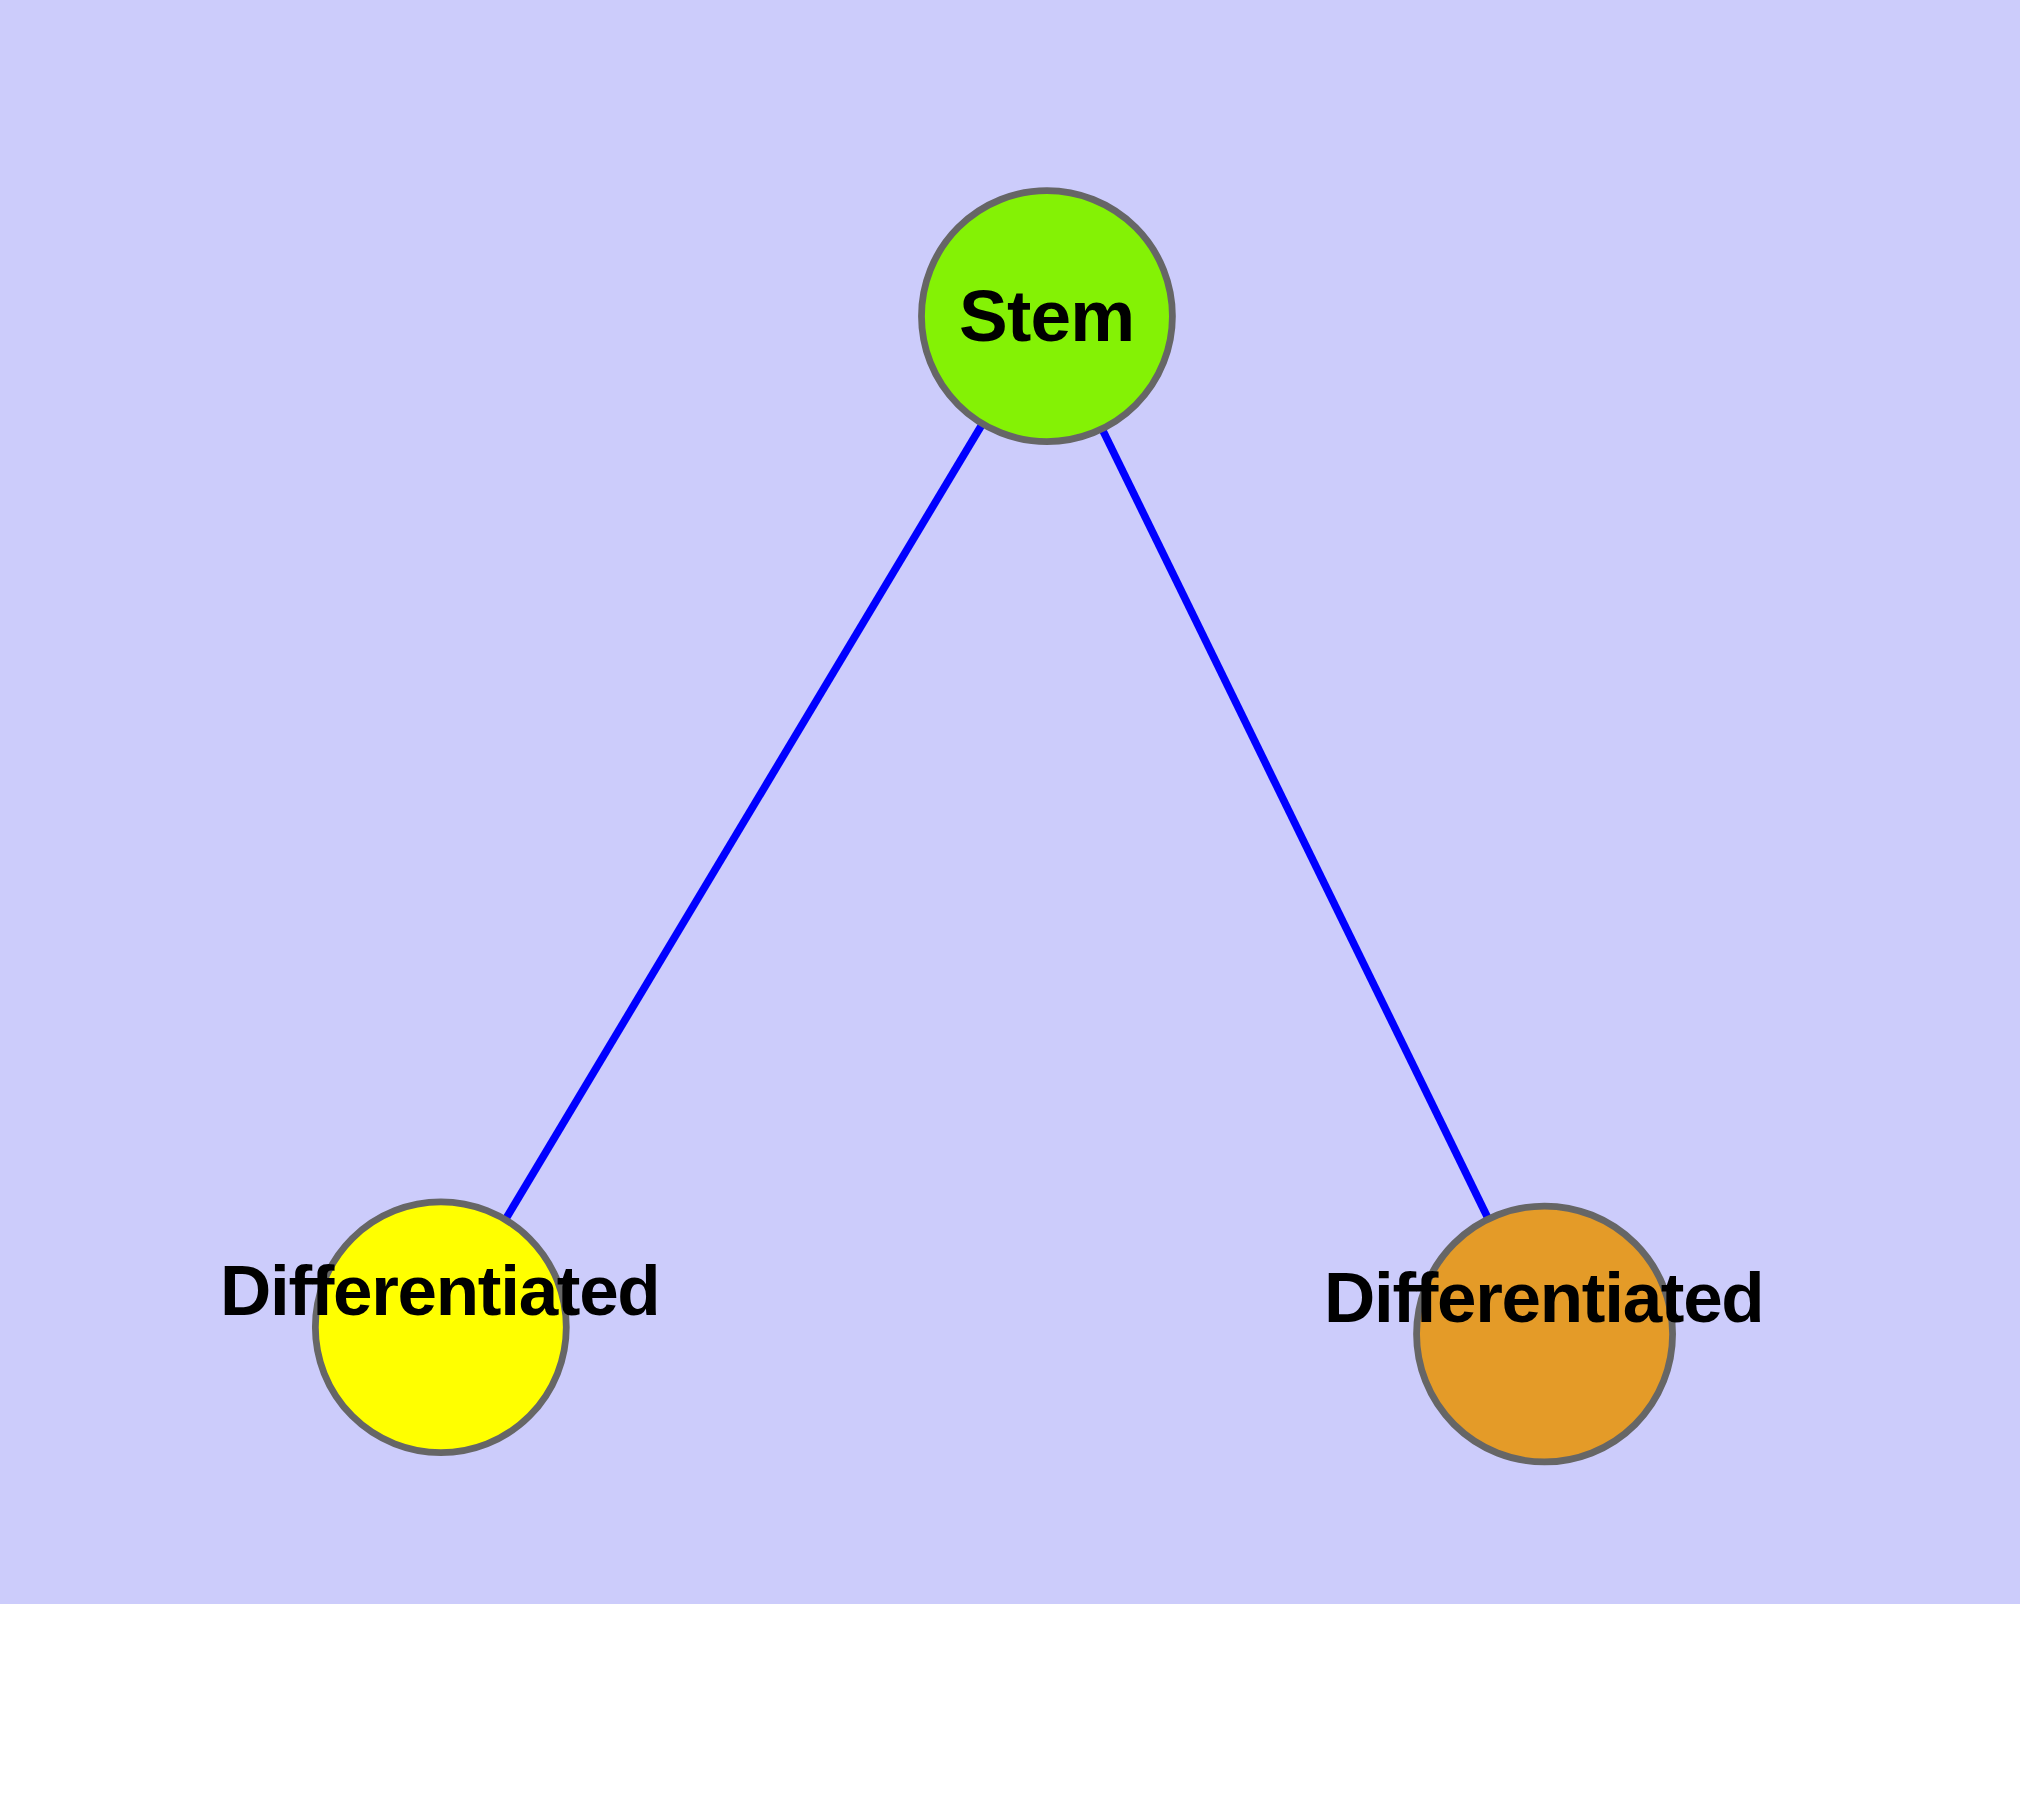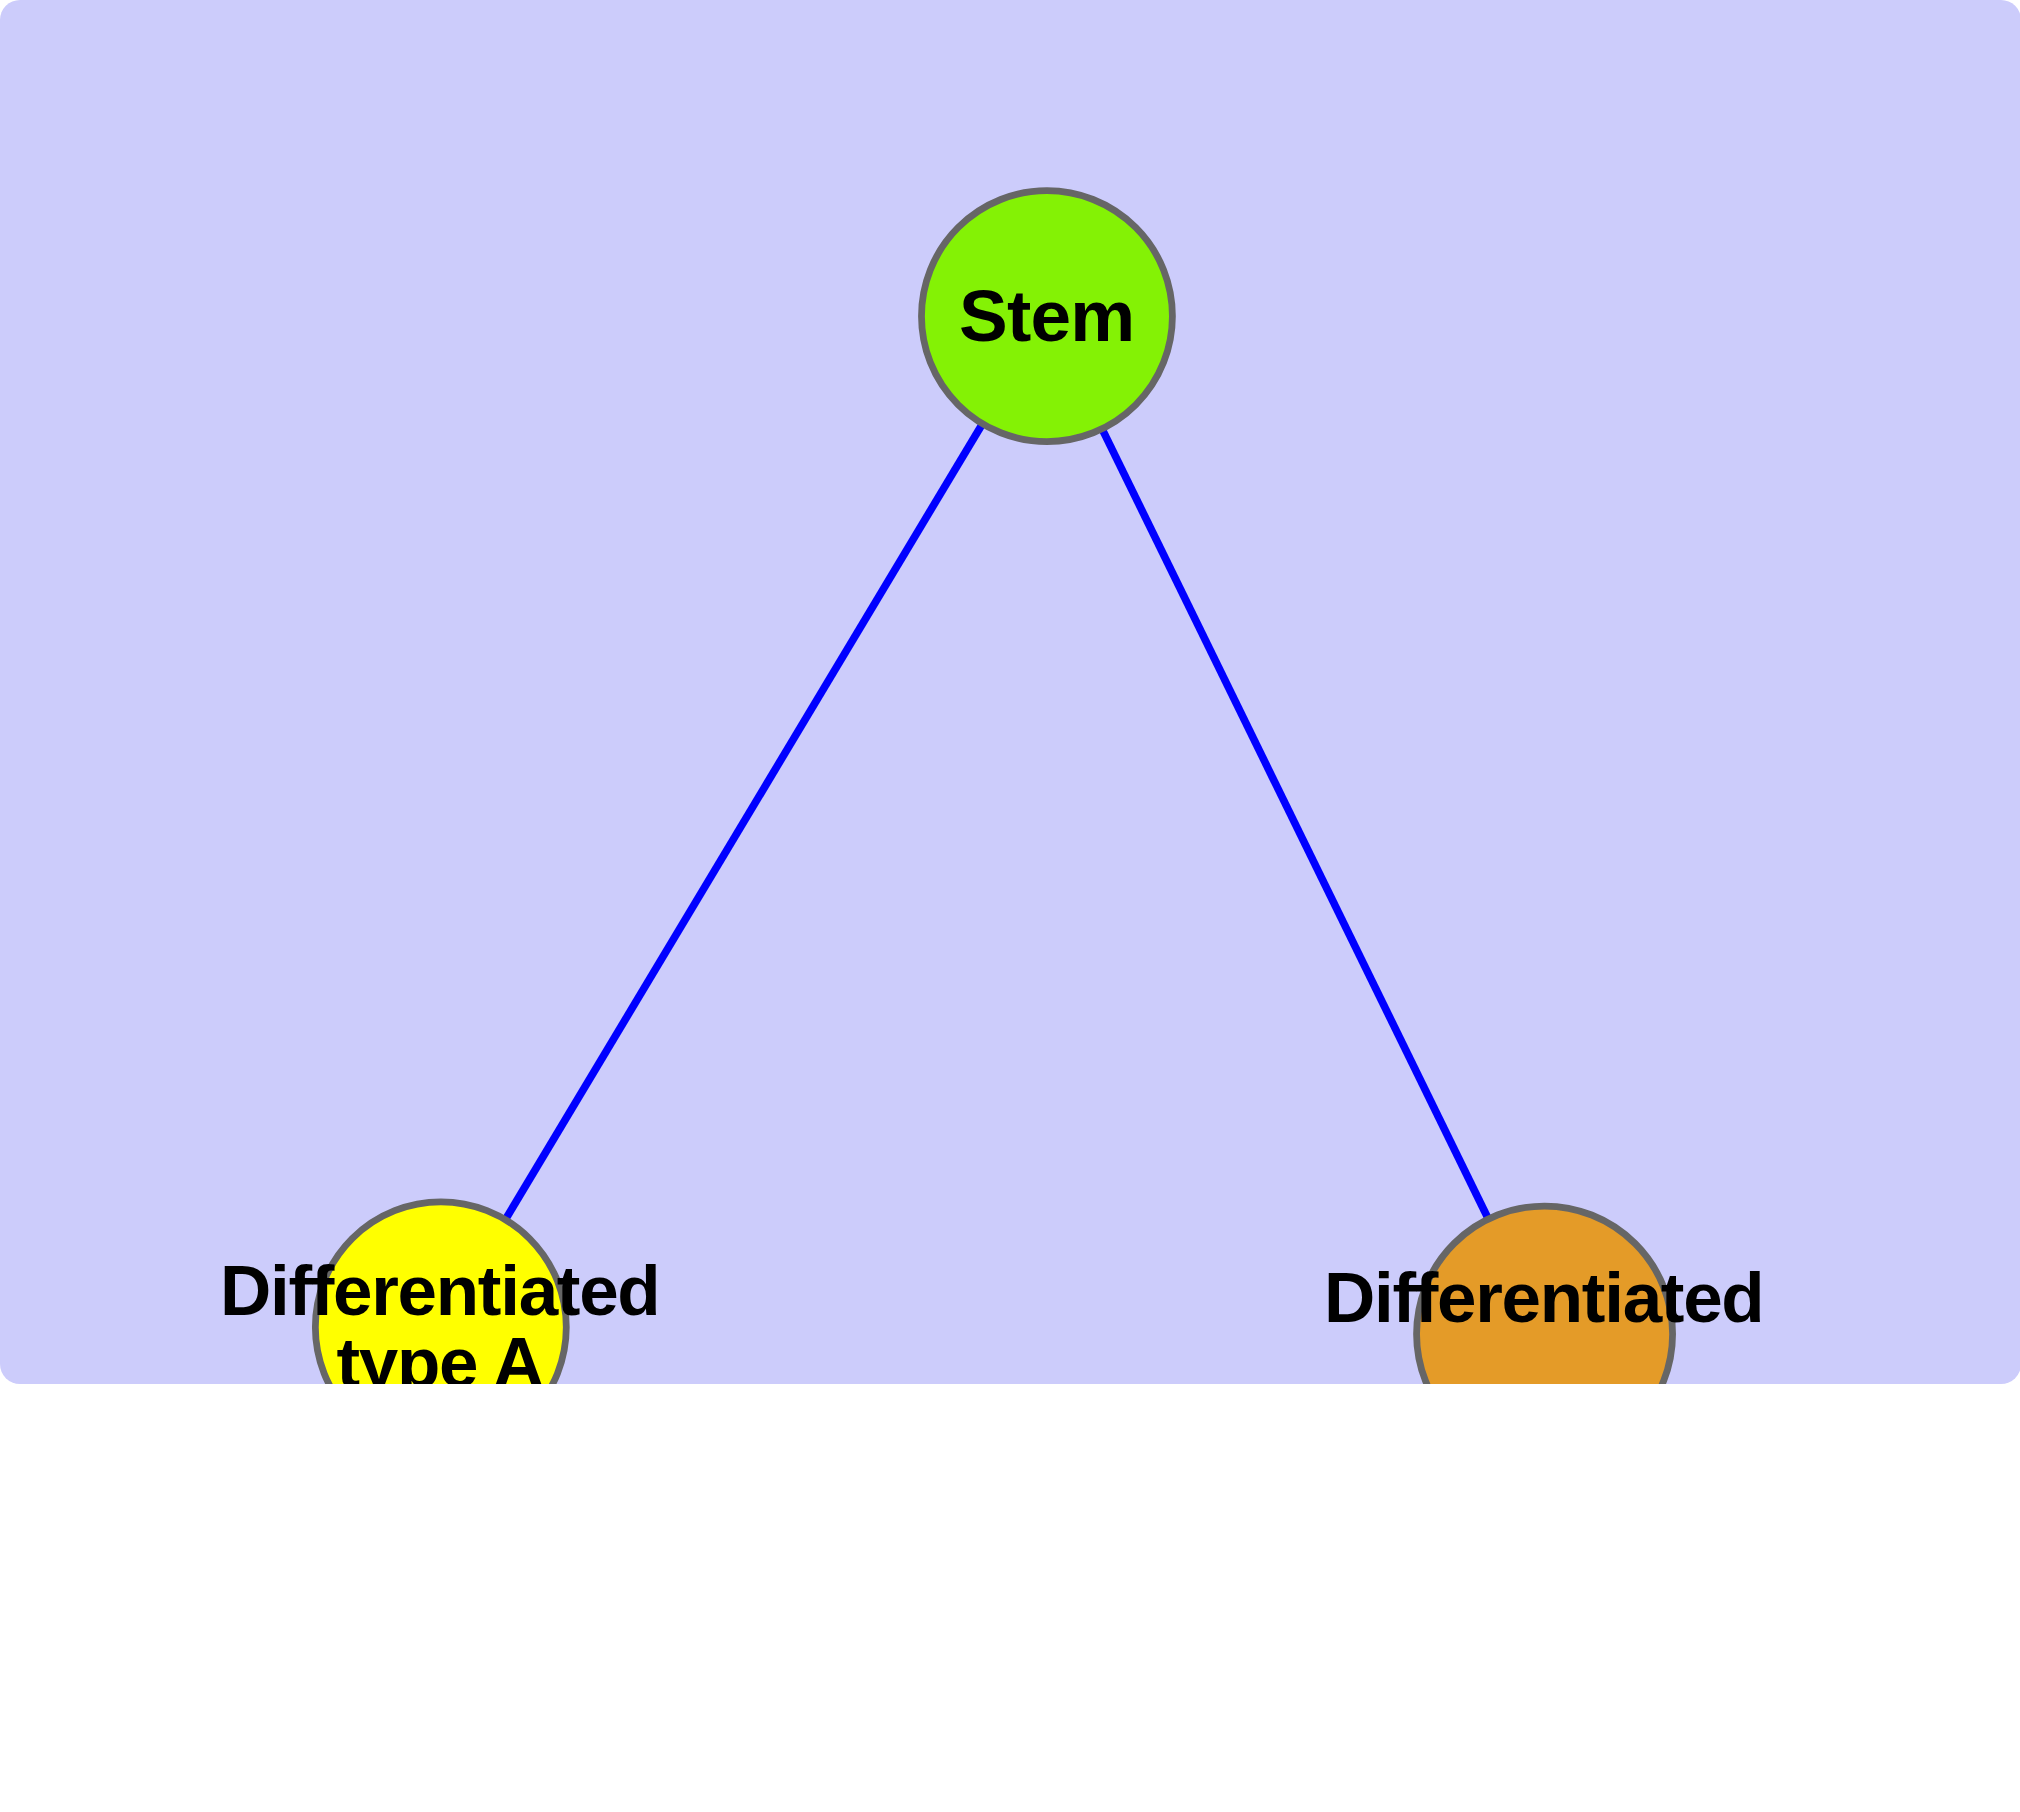--- a/index.html
+++ b/index.html
@@ -43,36 +43,36 @@
     letter-spacing: -0.8px;
   }
   .node-label.leaf {
     font-size: 71px;
     letter-spacing: -1.3px;
   }
 </style>
 </head>
 <body>
 
-<div id="canvas" style="width: 2021px; height: 1384px; border-radius: 20px;">
+<div id="canvas" style="width: 2021px; height: 1604px;">
 
   <div id="graph-bg" style="background: rgb(204, 204, 251);"></div>
 
   <svg id="graph-svg" viewBox="0 0 2384 2138" preserveAspectRatio="none" style="width: 2021px; height: 1812px;">
     <g id="edge-layer">
         <line x1="1157.8890857389465" y1="501.6619870117995" x2="597.1109142610534" y2="1437.3380129882005" stroke="#0000ff" stroke-width="9" stroke-linecap="butt"></line>
         <line x1="1300.867431662036" y1="507.76454075997515" x2="1754.8152197047232" y2="1436.5401684248254" stroke="#0000ff" stroke-width="9" stroke-linecap="butt"></line>
       </g>
     <g id="node-layer">
         <circle cx="1235" cy="373" r="148" fill="#84f205" stroke="#666666" stroke-width="8"></circle>
         <circle cx="520" cy="1566" r="148" fill="#ffff00" stroke="#666666" stroke-width="8"></circle>
         <circle cx="1822" cy="1574" r="151" fill="#e49b28" stroke="#666666" stroke-width="8"></circle>
       </g>
   </svg>
 
   <div id="label-layer">
       <div class="node-label stem" style="font-size: 73px; color: rgb(0, 0, 0); left: 959px; top: 279px;"><div>Stem</div></div>
-      <div class="node-label leaf" style="font-size: 71px; color: rgb(0, 0, 0); left: 220px; top: 1255px;"><div>Differentiated</div><div>type A</div></div>
+      <div class="node-label leaf" style="font-size: 71px; color: rgb(0, 0, 0); left: 220px; top: 1255px;"><div>Differentiated</div></div>
       <div class="node-label leaf" style="font-size: 71px; color: rgb(0, 0, 0); left: 1324px; top: 1262px;"><div>Differentiated</div></div>
     </div>
 
 </div>
 
 
 </body></html>

